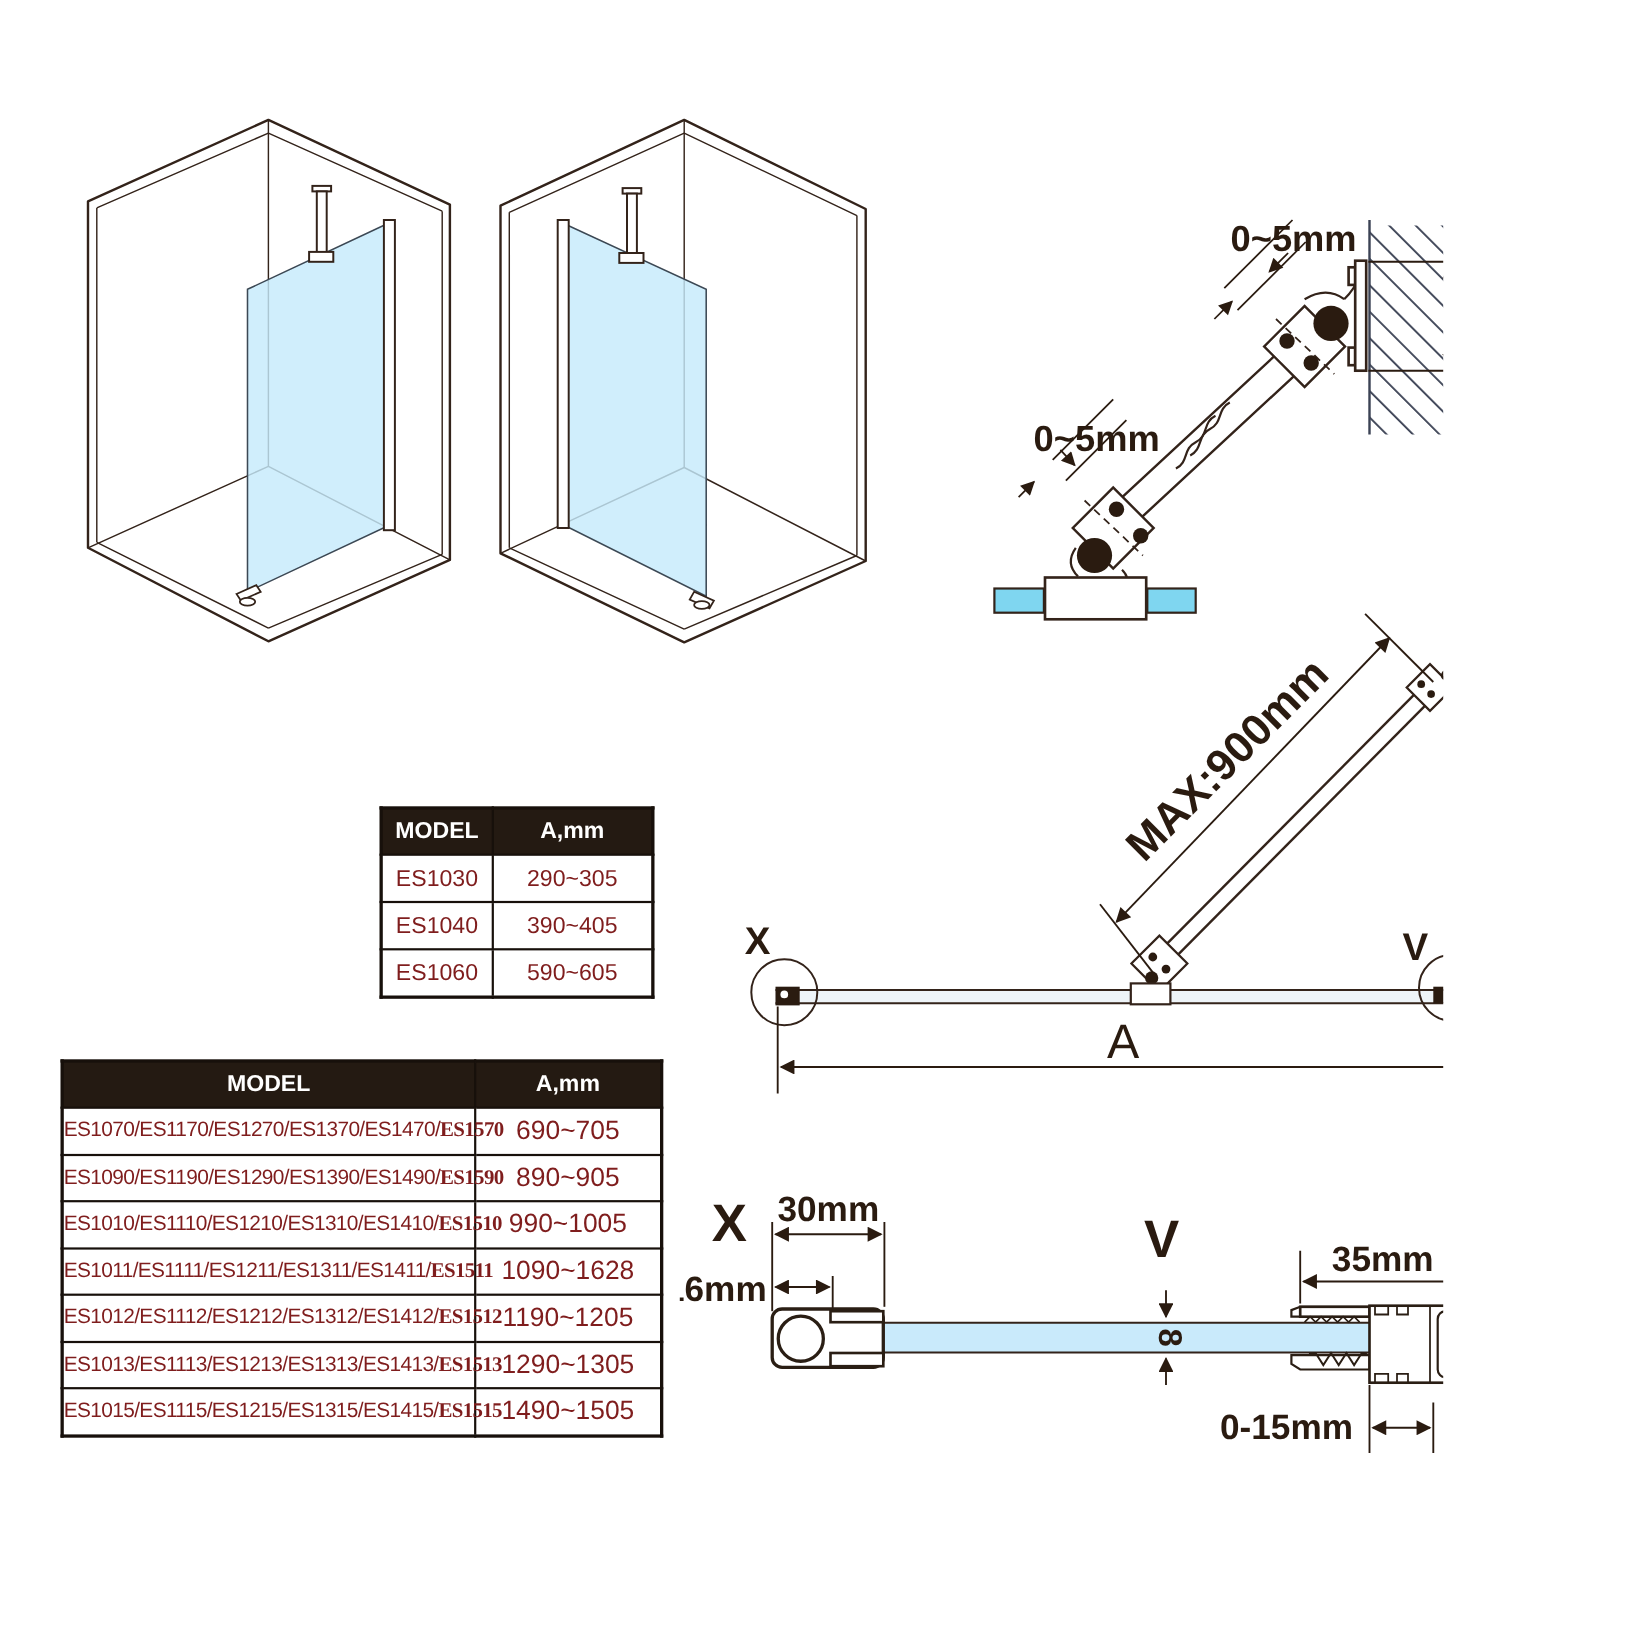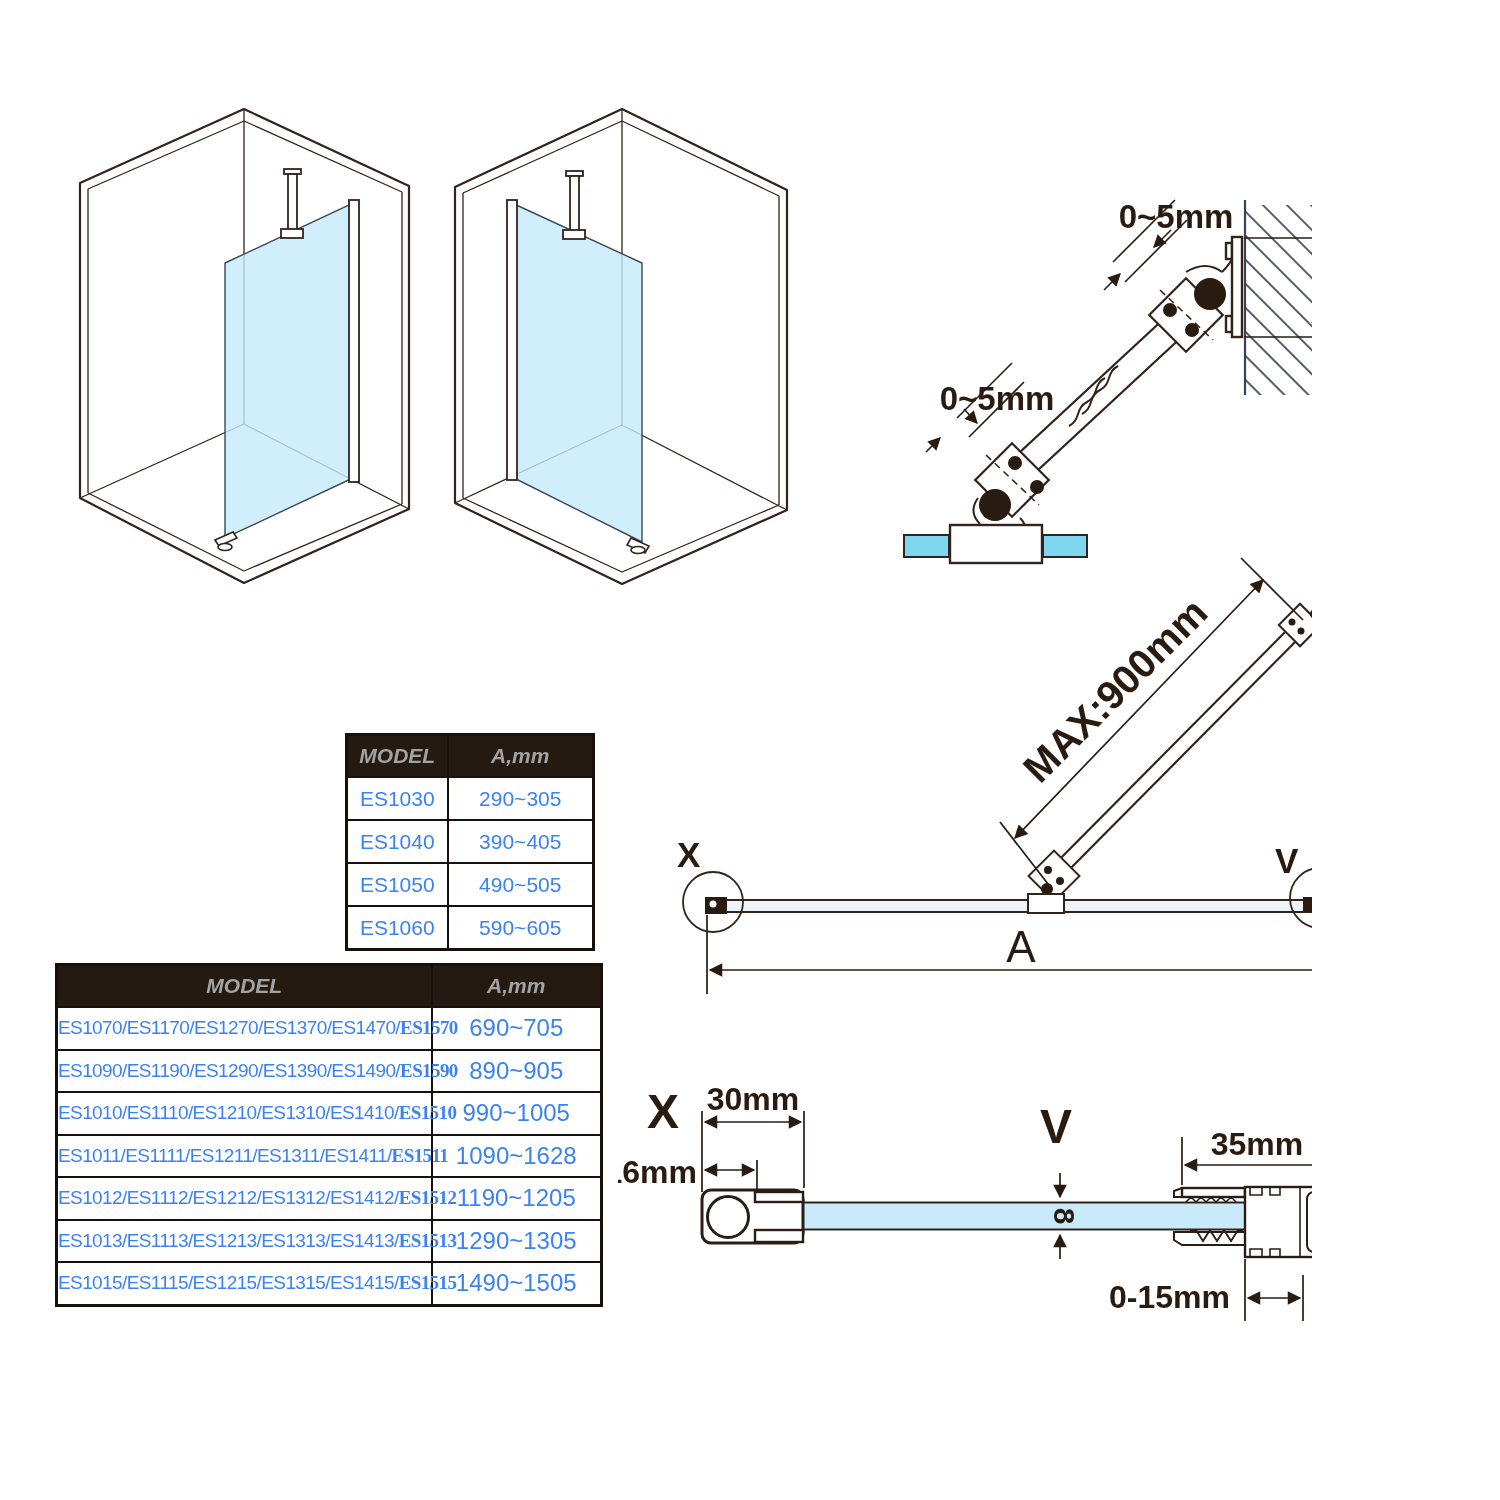--- a/index.html
+++ b/index.html
@@ -3,22 +3,22 @@
 <meta charset="utf-8">
 <style>
   html,body{margin:0;padding:0;background:#fff;}
   #stage{position:relative;width:1312px;height:1500px;background:#ffffff;overflow:hidden;
          font-family:"Liberation Sans",sans-serif;color:#231912;}
   .abs{position:absolute;}
   svg text{font-family:"Liberation Sans",sans-serif;fill:#2a1b10;}
   
   table.spec{border-collapse:collapse;table-layout:fixed;background:#fff;}
   table.spec th,table.spec td{border:2px solid #17100b;text-align:center;vertical-align:middle;
-     color:#3b82f6;padding:0;}
-  table.spec th{background:#241a12;color:#a3a3a3;font-weight:bold;font-style:italic;}
+     color:#7f1d1d;padding:0;}
+  table.spec th{background:#241a12;color:#ffffff;font-weight:bold;}
   #small-table{width:247px;}
   #small-table th{height:40px;font-size:21px;}
   #small-table td{height:41px;font-size:21px;}
   #large-table{width:545px;}
   #large-table th{height:40px;font-size:21px;}
   #large-table td{height:40.5px;font-size:24px;}
   #large-table td.models{font-size:19px;letter-spacing:-0.6px;}
   #large-table td.models b{font-weight:bold;font-family:Liberation Serif, serif;}
   table.spec{border:3px solid #17100b;}
 </style>
@@ -302,24 +302,20 @@
     </tr>
     <tr>
       <td>ES1030</td>
       <td>290~305</td>
     </tr>
     <tr>
       <td>ES1040</td>
       <td>390~405</td>
     </tr>
     <tr>
-      <td>ES1050</td>
-      <td>490~505</td>
-    </tr>
-    <tr>
       <td>ES1060</td>
       <td>590~605</td>
     </tr>
   </tbody>
     </table>
 
   <table id="large-table" class="spec abs" style="left:55px;top:963px;">
     <colgroup>
         <col style="width:375px">
         <col style="width:170px">

